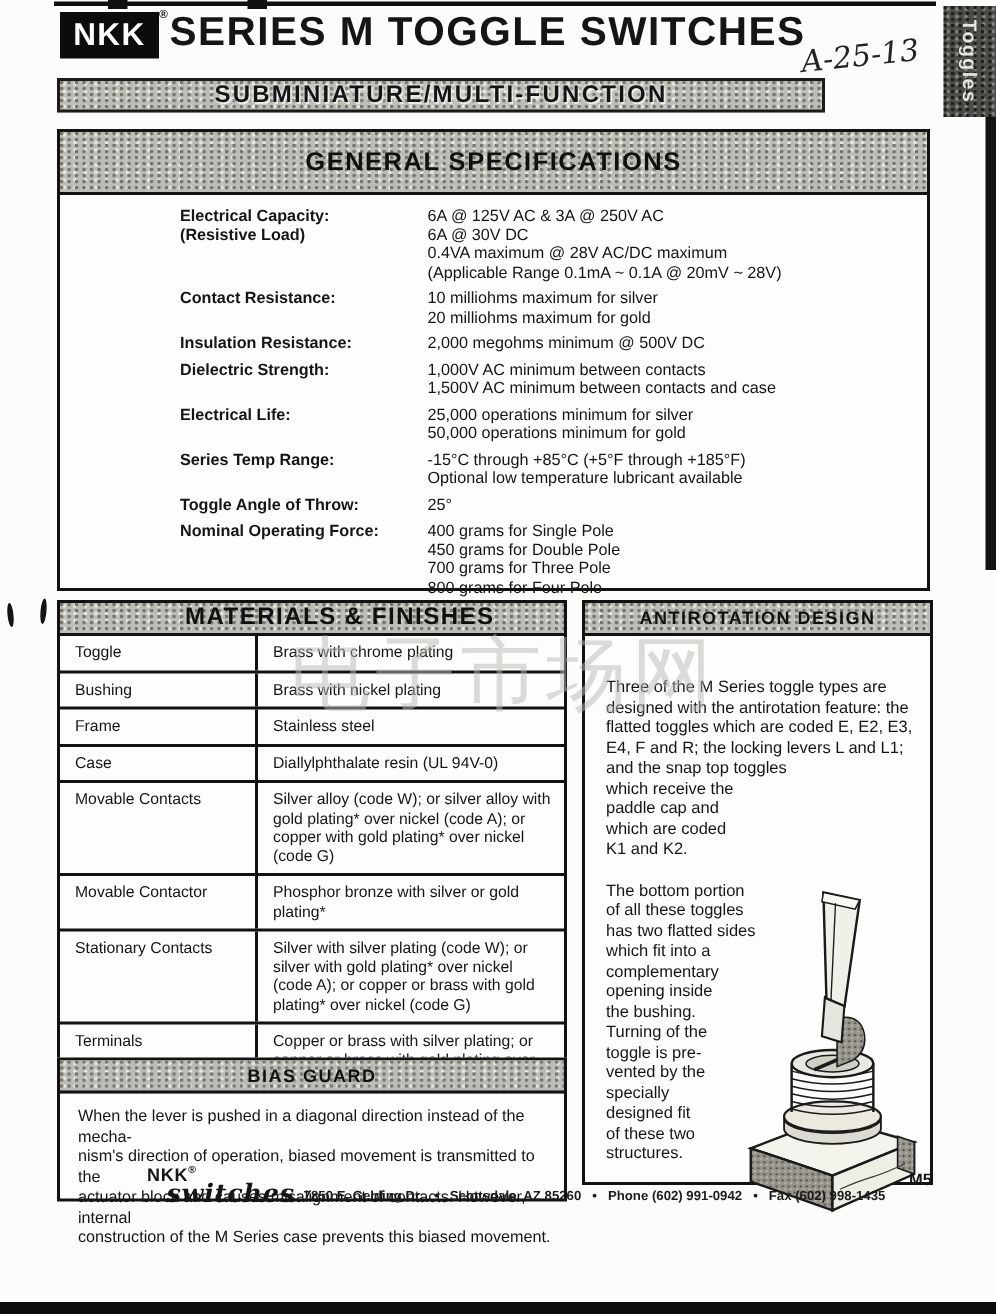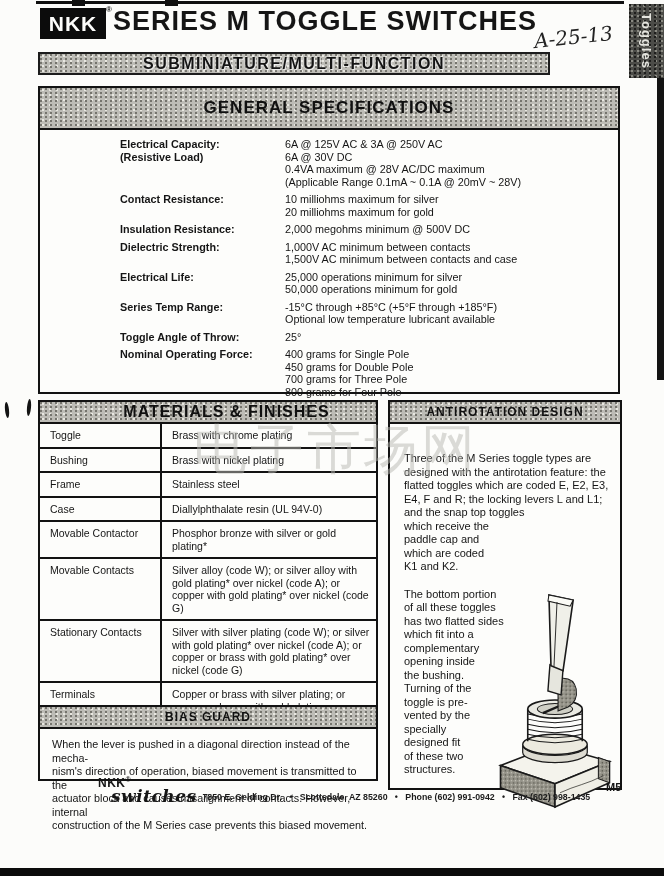--- a/index.html
+++ b/index.html
@@ -68,35 +68,35 @@
     font-size:10.8px; line-height:12.5px; }
   .spec-row { display:flex; }
   .spec-label { width:165px; font-weight:bold; flex:none; }
   .spec-value { flex:1; }
 
   
   .mf-box { left:38px; top:400px; width:340px; min-height:295px; }
   .mf-hd { height:22px; font-size:16px; letter-spacing:1px;padding-left:37px; }
   .mrow { display:flex; font-size:10.5px; line-height:12.5px; }
   .mrow + .mrow { border-top:2px solid #121212; }
-  .mcell-part { width:122px; flex:none; border-right:2px solid #121212; padding:5px 4px 5px 10px; }
+  .mcell-part { width:132px; flex:none; border-right:2px solid #121212; padding:5px 4px 5px 10px; }
   .mcell-fin { flex:1; padding:5px 6px 5px 10px; }
   .mf-foot { border-top:2px solid #121212; padding:4px 6px 4px 8px; font-size:10.5px;
     font-weight:bold; white-space:pre; }
 
   
   .ar-box { left:388px; top:400px; width:234px; height:390px; }
   .ar-hd { height:22px; font-size:12px; letter-spacing:1px; }
   .ar-body { position:relative; padding:0 10px 0 14px; font-size:11px; line-height:13.5px; height:366px; }
   .ar-p1 { margin-top:28px; }
   .ar-p2 { margin-top:14px; }
   .ar-illustration { position:absolute; left:106px; top:140px; width:120px; height:224px; }
 
   
-  .bg-box { left:38px; top:705px; width:340px; height:76px; }
+  .bg-box { left:38px; top:705px; width:340px; height:96px; }
   .bg-hd { height:22px; font-size:12px; letter-spacing:1px; }
   .bg-body { padding:9px 8px 0 12px; font-size:10.8px; line-height:13.5px; }
 
   
   .watermark { left:193px; top:414px; font-size:54px; letter-spacing:3px;
     color:#b9b9b3; opacity:.5; z-index:10; pointer-events:none; font-family:"DejaVu Sans", sans-serif; }
 
   
   .f-brand { left:98px; top:776px; font-weight:bold; font-size:12px; letter-spacing:.5px; }
   .f-brand sup { font-size:7px; }
@@ -199,26 +199,26 @@
   </div>
   <div class="mrow">
     <div class="mcell-part">Frame</div>
     <div class="mcell-fin">Stainless steel</div>
   </div>
   <div class="mrow">
     <div class="mcell-part">Case</div>
     <div class="mcell-fin">Diallylphthalate resin (UL 94V-0)</div>
   </div>
   <div class="mrow">
+    <div class="mcell-part">Movable Contacts</div>
+    <div class="mcell-fin">Silver alloy (code W); or silver alloy with gold plating* over nickel (code A); or copper with gold plating* over nickel (code G)</div>
+  </div>
+  <div class="mrow">
     <div class="mcell-part">Movable Contactor</div>
     <div class="mcell-fin">Phosphor bronze with silver or gold plating*</div>
-  </div>
-  <div class="mrow">
-    <div class="mcell-part">Movable Contacts</div>
-    <div class="mcell-fin">Silver alloy (code W); or silver alloy with gold plating* over nickel (code A); or copper with gold plating* over nickel (code G)</div>
   </div>
   <div class="mrow">
     <div class="mcell-part">Stationary Contacts</div>
     <div class="mcell-fin">Silver with silver plating (code W); or silver with gold plating* over nickel (code A); or copper or brass with gold plating* over nickel (code G)</div>
   </div>
   <div class="mrow">
     <div class="mcell-part">Terminals</div>
     <div class="mcell-fin">Copper or brass with silver plating; or copper or brass with gold plating over nickel</div>
   </div>
   <div class="mf-foot">*  Gold plating on contacts is 1 micron minimum.</div>

